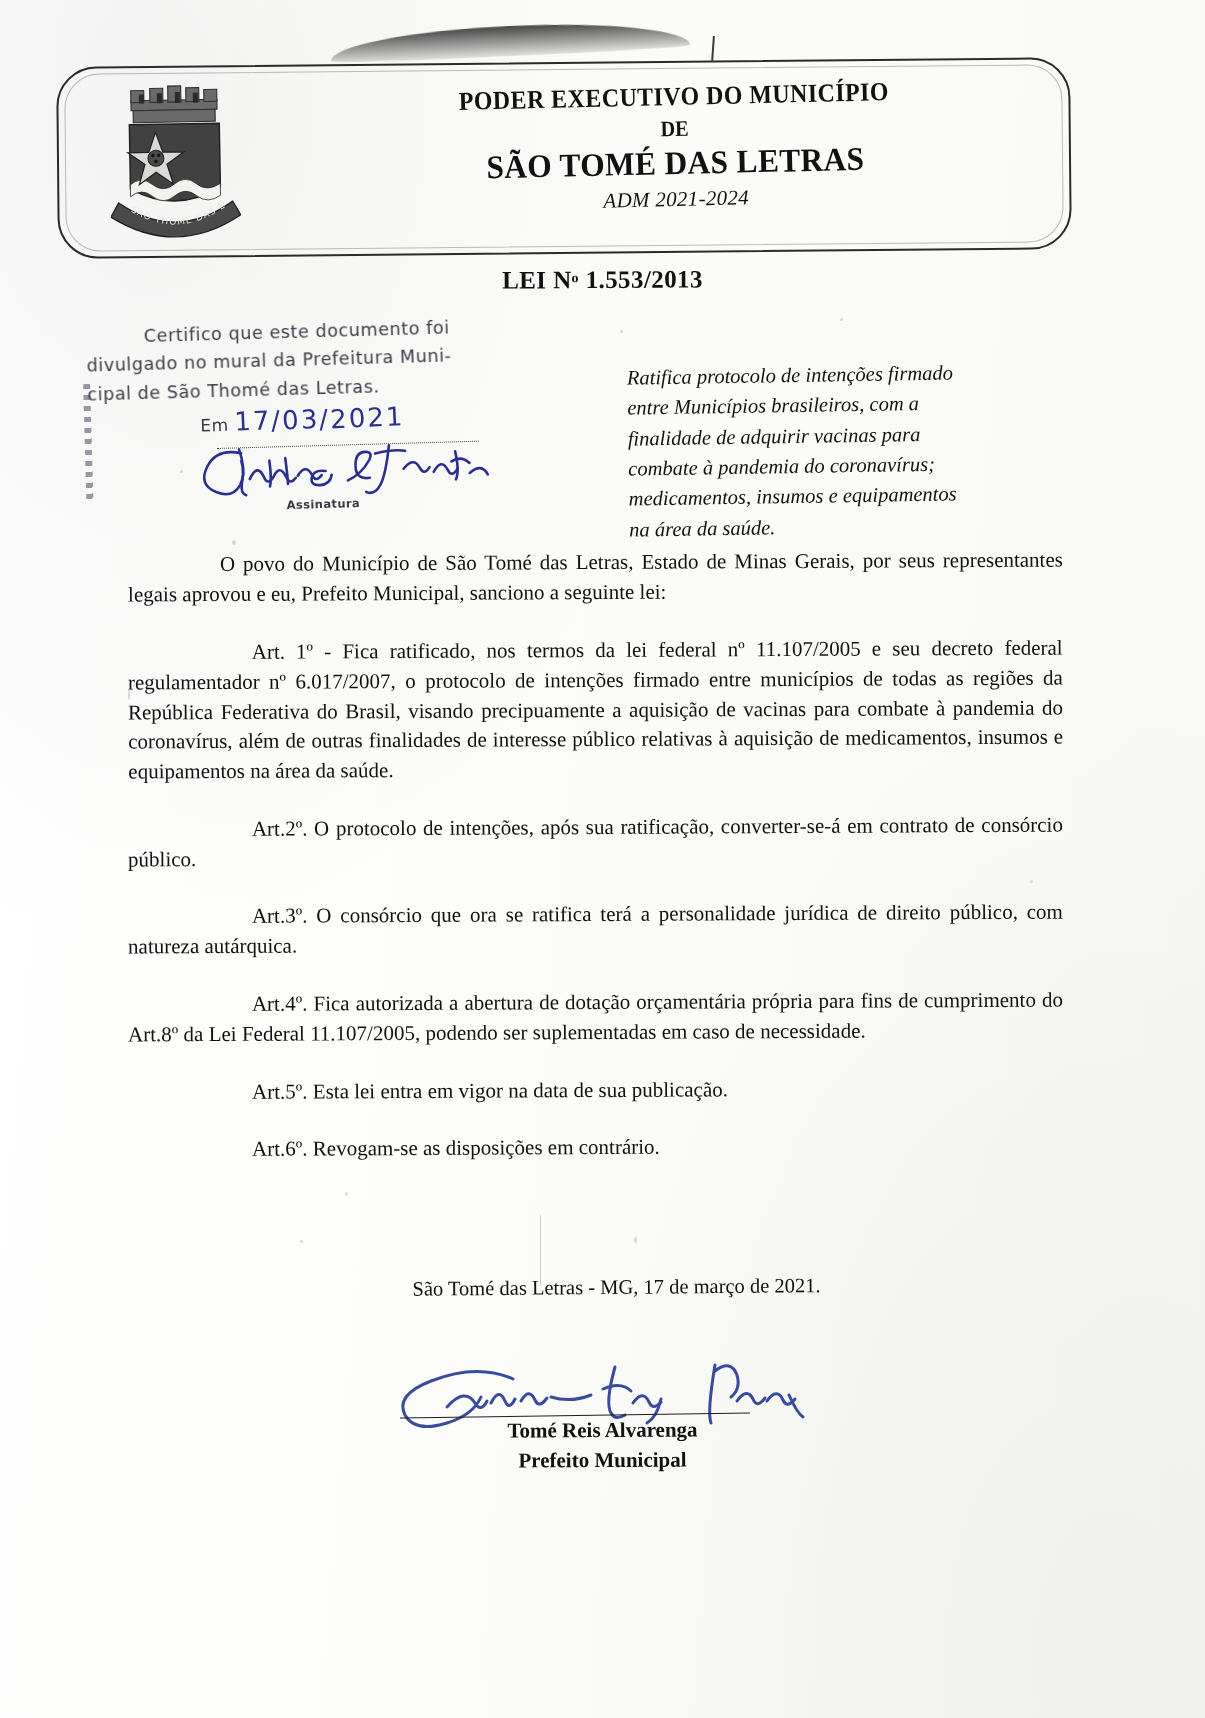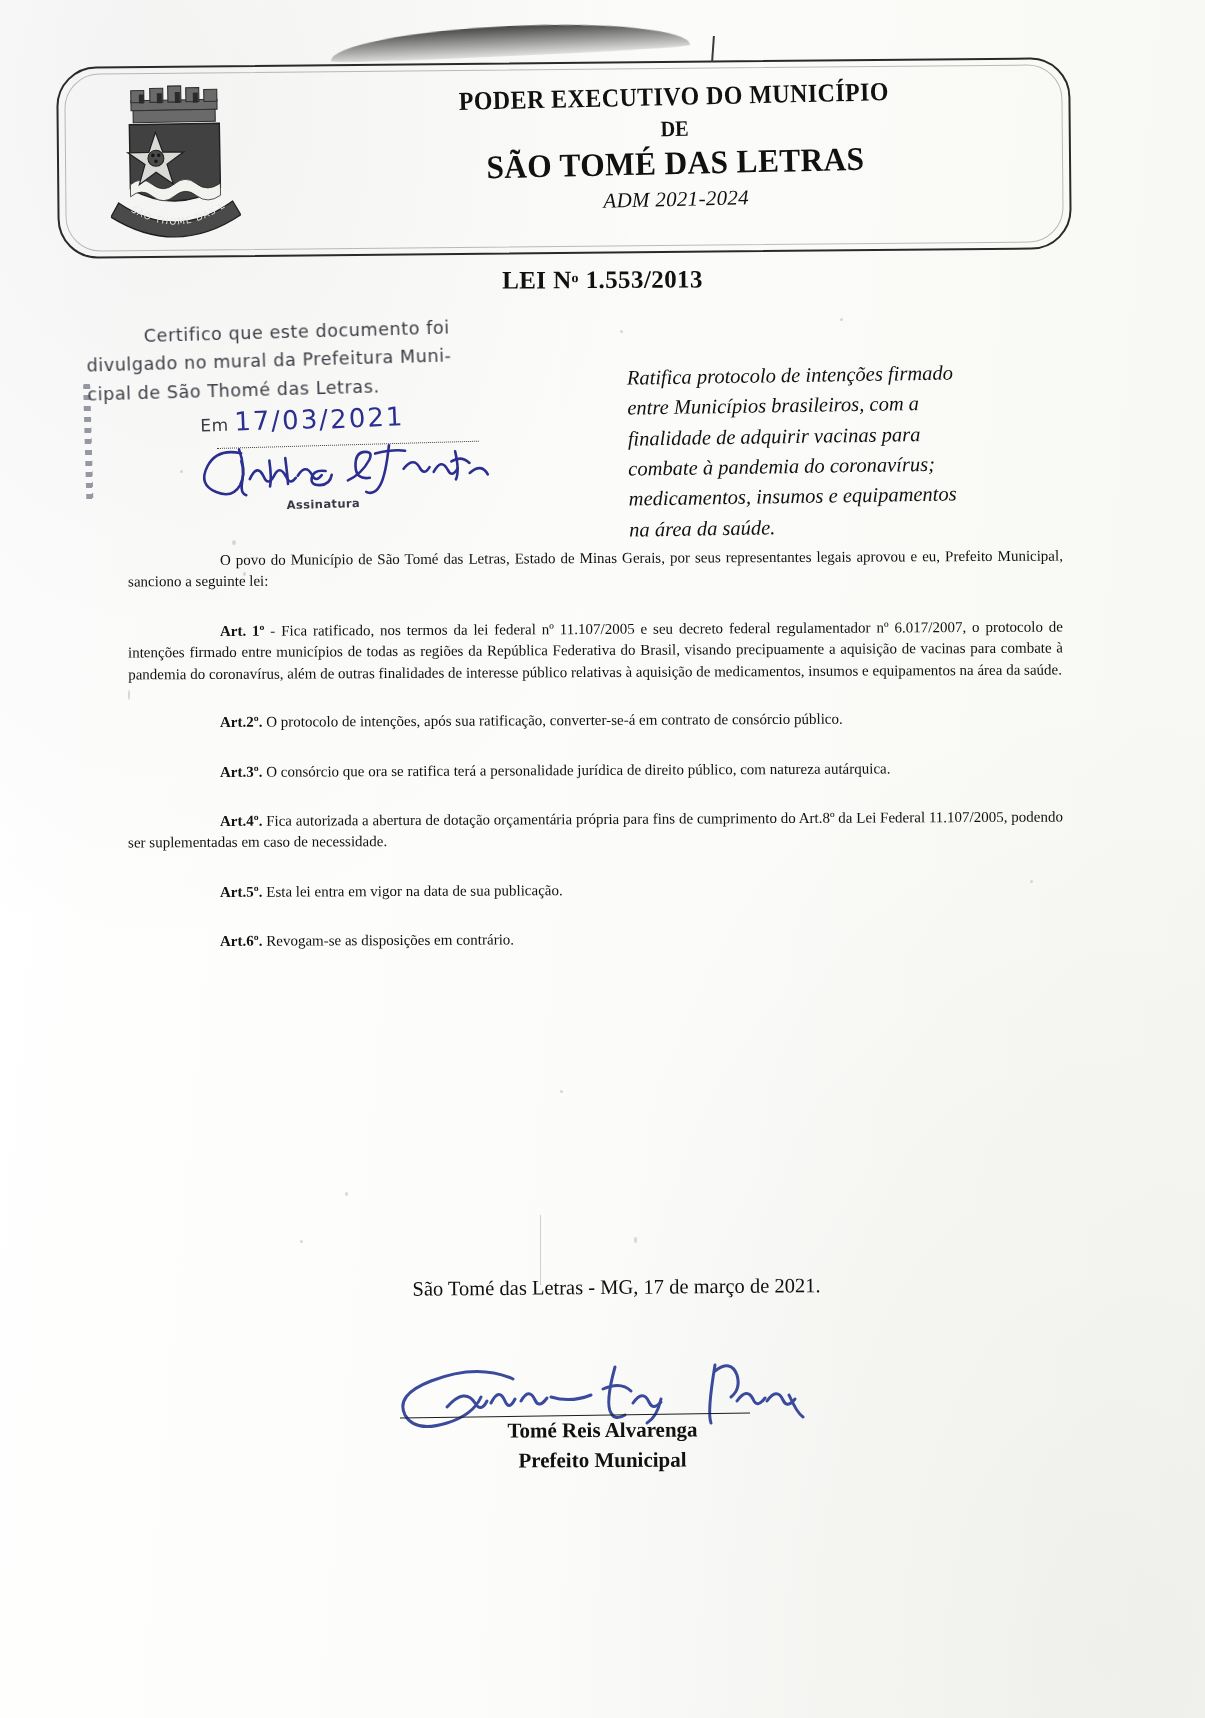--- a/index.html
+++ b/index.html
@@ -124,25 +124,25 @@
     position:absolute;left:628px;top:360px;width:330px;
     font-family:"Liberation Serif", serif;
     font-style:italic;font-size:20.5px;line-height:1.48;
     text-align:left;
     transform:rotate(-0.9deg);
   }
 
   
   .body-block{
     position:absolute;left:128px;top:548px;width:935px;
-    font-size:15px;line-height:1.42;text-align:justify;
+    font-size:21px;line-height:1.42;text-align:justify;
   }
   .para{margin:0 0 28px 0;text-indent:92px;transform:rotate(-0.3deg);}
   .para.p-preamble{text-indent:92px;}
-  .para b{font-weight:bold;}
+  .para b{font-weight:normal;margin-left:32px;}
   .art-label{font-weight:bold;}
 
   .closing{
     position:absolute;left:0;top:1276px;width:1205px;text-align:center;
     font-size:20.5px;transform:rotate(-0.5deg);
   }
   .closing-inner{display:inline-block;margin-left:28px;}
 
   
   .foot-sign{position:absolute;left:385px;top:1345px;width:420px;height:100px;}

